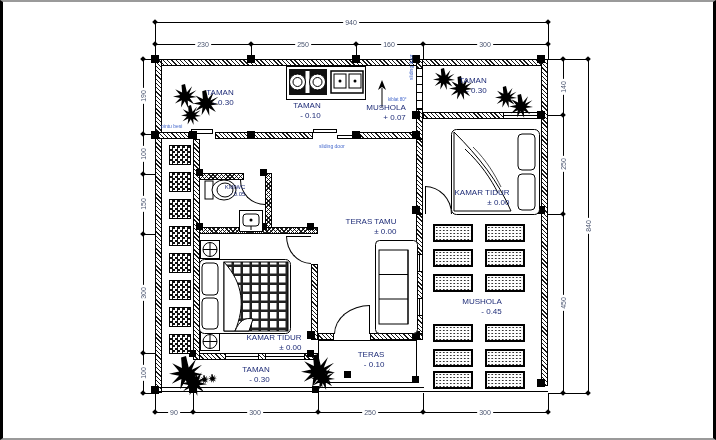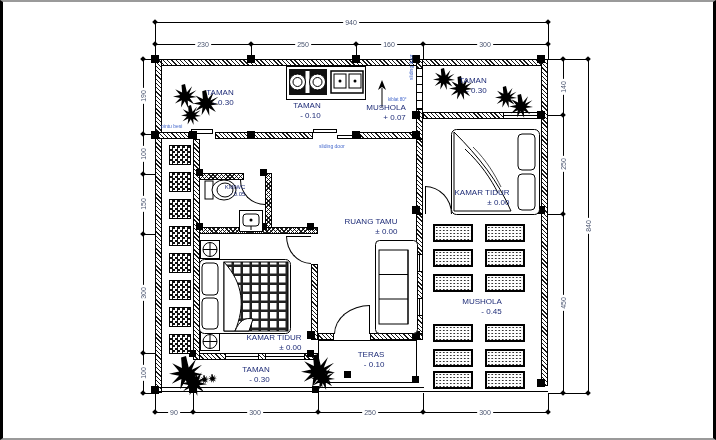--- a/index.html
+++ b/index.html
@@ -352,21 +352,21 @@
   </div>
   <div class="roomlabel" style="left:479px;top:186px">
     <div>KAMAR TIDUR</div>
       <div>± 0.00</div>
   </div>
   <div class="roomlabel small" style="left:232px;top:182px">
     <div>KM/WC</div>
       <div>- 0.05</div>
   </div>
   <div class="roomlabel" style="left:368px;top:215px">
-    <div>RUANG TAMU</div>
+    <div>TERAS TAMU</div>
       <div>± 0.00</div>
   </div>
   <div class="roomlabel" style="left:271px;top:331px">
     <div>KAMAR TIDUR</div>
       <div>± 0.00</div>
   </div>
   <div class="roomlabel" style="left:479px;top:295px">
     <div>MUSHOLA</div>
       <div>- 0.45</div>
   </div>

